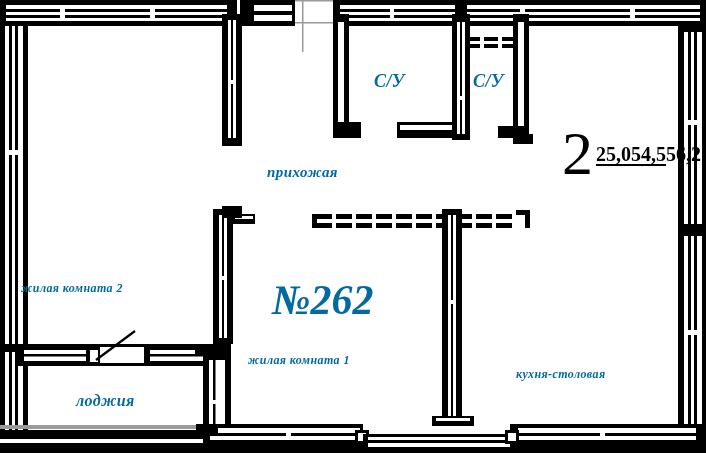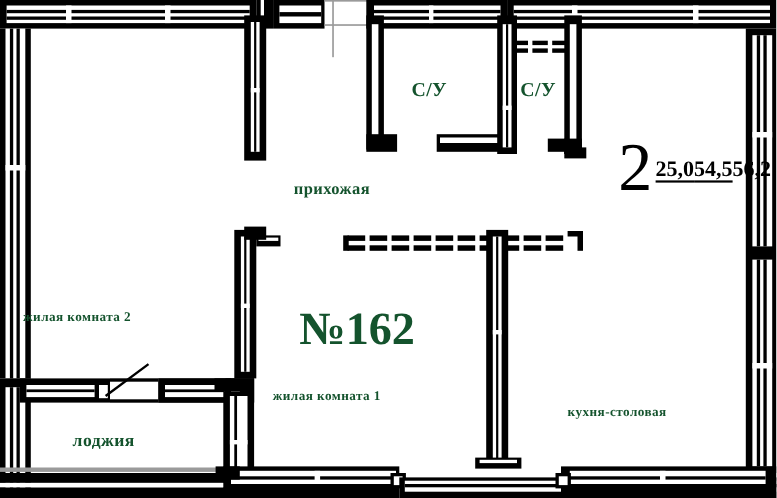--- a/index.html
+++ b/index.html
@@ -19,23 +19,24 @@
   }
   #plan svg {
     position: absolute;
     left: 0;
     top: 0;
   }
   .lbl {
     position: absolute;
     font-family: "Liberation Serif", serif;
     font-weight: bold;
-    color: #14532d;
+    color: #0369a1;
     white-space: nowrap;
     letter-spacing: 0.4px;
+    font-style: italic;
   }
   .lbl-room   { font-size: 12px; }
   .lbl-wc     { font-size: 18px; }
   .lbl-hall   { font-size: 15px; }
   .lbl-loggia { font-size: 16px; }
   .lbl-num {
     font-size: 42px;
     font-weight: bold;
     letter-spacing: 0px;
   }
@@ -326,23 +327,23 @@
   <div class="lbl lbl-wc" style="left:374px; top:71px;">С/У</div>
 
   <div class="lbl lbl-wc" style="left:473px; top:71px;">С/У</div>
 
   <div class="lbl lbl-room" style="left:21px; top:281px;">жилая комната 2</div>
 
   <div class="lbl lbl-room" style="left:248px; top:353px;">жилая комната 1</div>
 
   <div class="lbl lbl-room" style="left:489px; top:367px;margin-left:27px;">кухня-столовая</div>
 
-  <div class="lbl lbl-loggia" style="left:66px; top:392px;">лоджия</div>
-
-  <div class="lbl lbl-num" style="left:272px; top:276px;">№162</div>
+  <div class="lbl lbl-loggia" style="left:76px; top:392px;">лоджия</div>
+
+  <div class="lbl lbl-num" style="left:272px; top:276px;">№262</div>
 
   <div class="spec" style="left:562px; top:128px;">
     <div class="spec-big">2</div>
     <div class="spec-stack">
       <span class="spec-top">25,0</span>
       <span class="spec-mid">54,5</span>
       <span>56,2</span>
     </div>
   </div>
 

